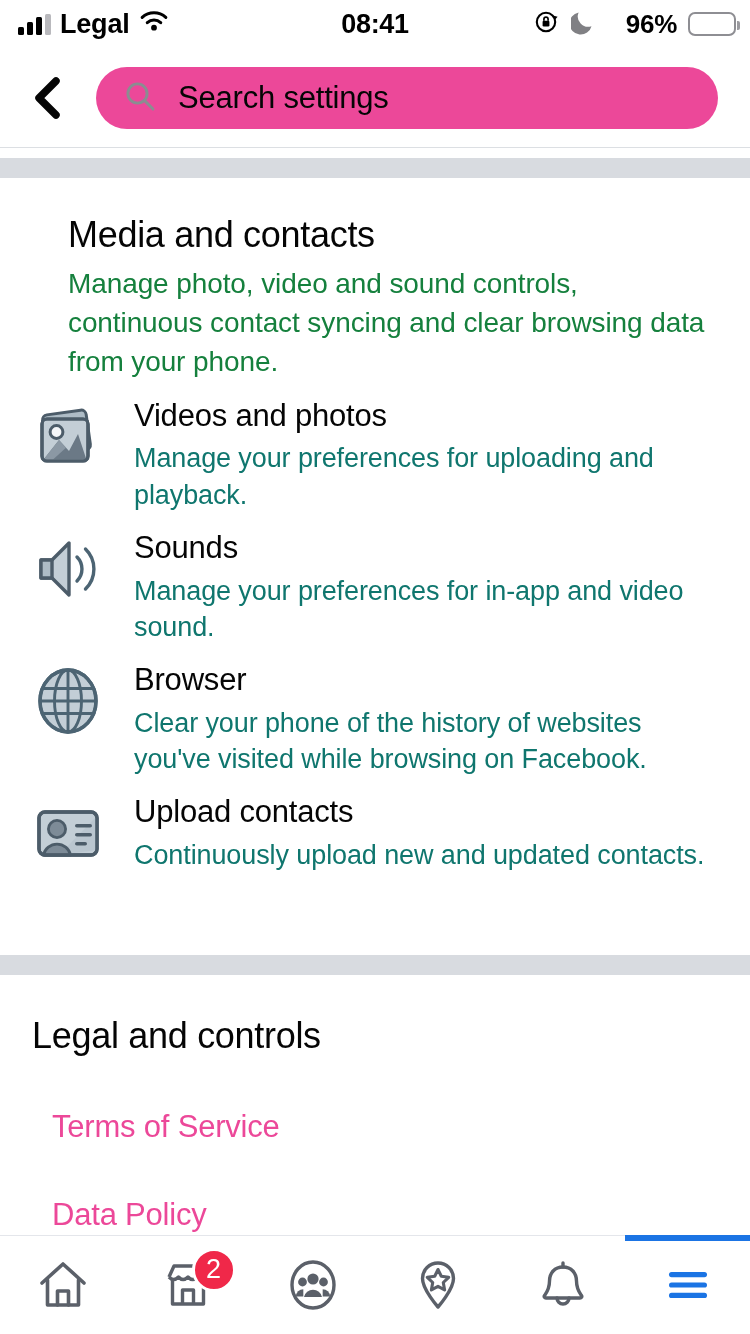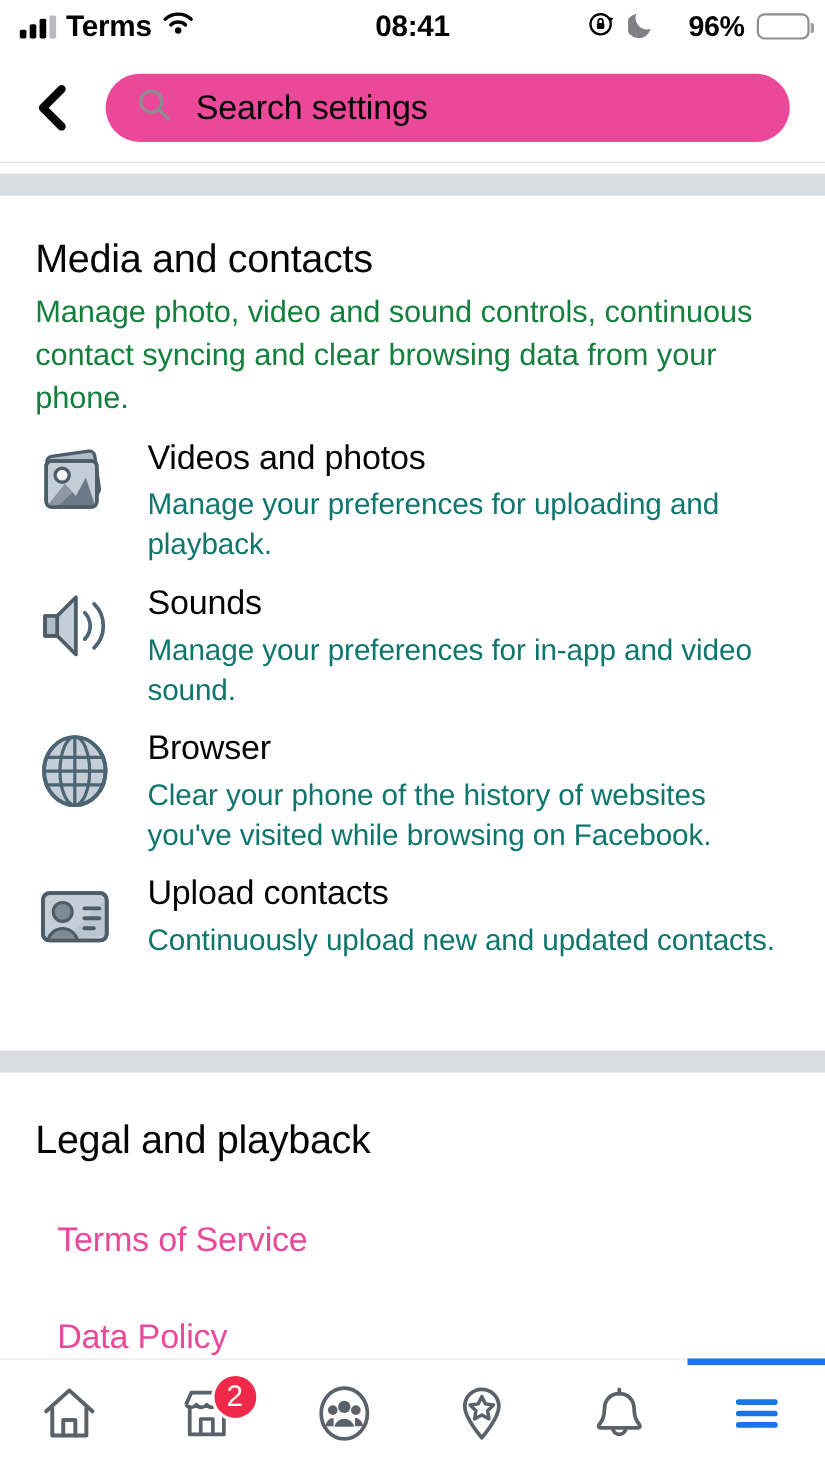--- a/index.html
+++ b/index.html
@@ -51,21 +51,21 @@
   }
   .search-placeholder { font-size:31px; color:#050505; margin-left:22px; letter-spacing:-0.2px; }
 
   
   .gray-band { position:absolute; left:0; width:750px; height:20px; background:#d8dbe0; }
   .band-1 { top:158px; }
   .band-2 { top:955px; }
 
   
   .section-media { position:absolute; top:178px; left:0; width:750px; }
-  .section-pad { padding:36px 32px 0 32px; }
+  .section-pad { padding:36px 32px 0 32px;margin-left:36px; }
   .section-title { font-size:36px; color:#050505; font-weight:400; letter-spacing:-0.3px; line-height:1.15; }
   .section-desc { font-size:28px; color:#15803d; line-height:1.38; margin-top:10px; letter-spacing:-0.1px; }
 
   .row { display:flex; align-items:flex-start; padding:12px 32px 0 32px; cursor:pointer; }
   .row-icon { width:72px; min-width:72px; height:72px; display:flex; align-items:center; justify-content:center; margin-top:8px; }
   .row-text { margin-left:30px; padding-top:4px; }
   .row-title { font-size:31px; color:#050505; letter-spacing:-0.2px; line-height:1.2; }
   .row-desc { font-size:27px; color:#0f766e; line-height:1.35; margin-top:6px; letter-spacing:-0.1px; max-width:590px; }
 
   
@@ -100,21 +100,21 @@
 <div class="screen">
 
   <div class="statusbar">
     <div class="sb-left">
       <span class="signal">
           <i></i>
           <i></i>
           <i></i>
           <i></i>
         </span>
-      <span class="sb-carrier">Terms</span>
+      <span class="sb-carrier">Legal</span>
       <span>
         <svg width="30" height="22" viewBox="0 0 30 22">
           <path d="M15 19.6 a2.9 2.9 0 1 0 0-5.8 a2.9 2.9 0 0 0 0 5.8 z" fill="#000"></path>
           <path d="M8.3 11.6 a10 10 0 0 1 13.4 0" fill="none" stroke="#000" stroke-width="3.1" stroke-linecap="round"></path>
           <path d="M3.2 6.4 a17.5 17.5 0 0 1 23.6 0" fill="none" stroke="#000" stroke-width="3.1" stroke-linecap="round"></path>
         </svg>
       </span>
     </div>
 
     <div class="sb-center">
@@ -234,21 +234,21 @@
       <div class="row-text">
         <div class="row-title">Upload contacts</div>
         <div class="row-desc">Continuously upload new and updated contacts.</div>
       </div>
     </div>
   </div>
 
   <div class="gray-band band-2"></div>
 
   <div class="section-legal">
-    <div class="legal-title">Legal and playback</div>
+    <div class="legal-title">Legal and controls</div>
     <div class="legal-link">Terms of Service</div>
     <div class="legal-link">Data Policy</div>
   </div>
 
   <div class="bottomnav">
 
     <div class="nav-item">
       <svg width="58" height="58" viewBox="0 0 58 58">
         <path d="M8 27 L29 8 L50 27" fill="none" stroke="#5b6069" stroke-width="3.6" stroke-linecap="round" stroke-linejoin="round"></path>
         <path d="M13.5 24 V49 H44.5 V24" fill="none" stroke="#5b6069" stroke-width="3.6" stroke-linecap="round" stroke-linejoin="round"></path>

